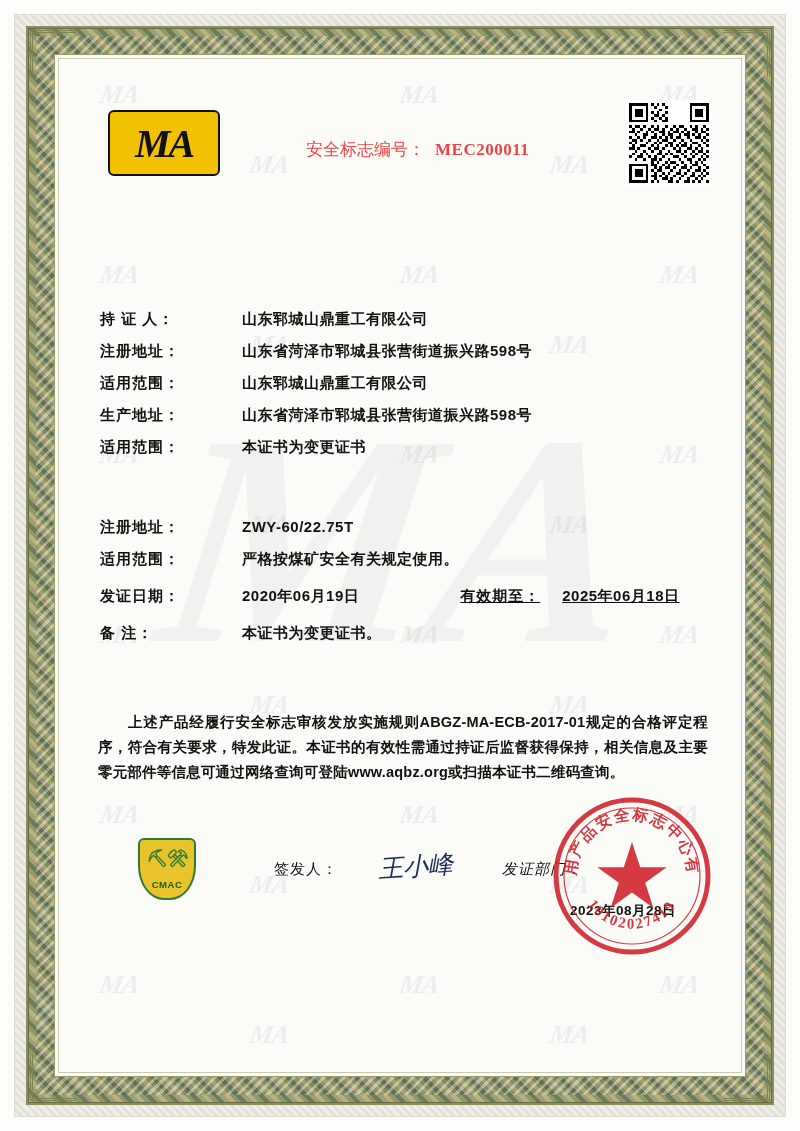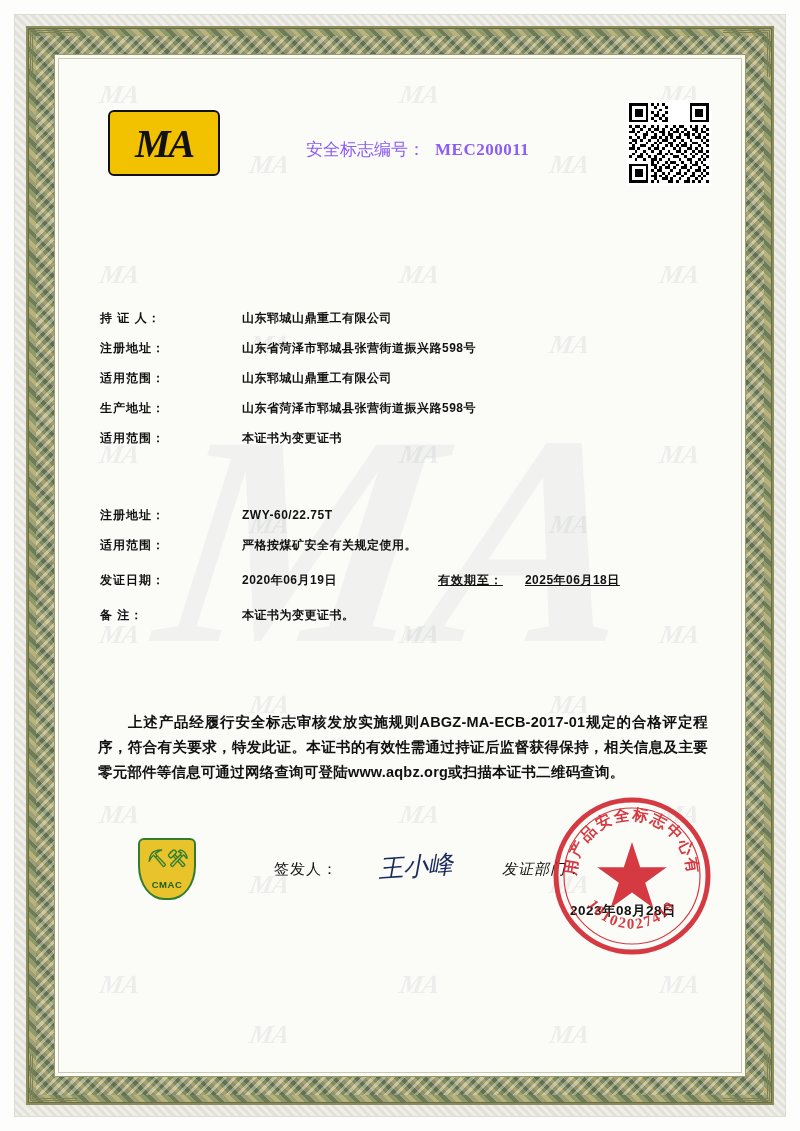--- a/index.html
+++ b/index.html
@@ -133,21 +133,21 @@
     font-size: 40px;
     color: #111;
     letter-spacing: -2px;
   }
 
   .cert-no {
     position: absolute;
     left: 236px;
     top: 68px;
     font-size: 17px;
-    color: #8b5cf6;
+    color: #ef4444;
     font-family: "Liberation Serif", serif;
     white-space: nowrap;
   }
   .cert-no .val {
     margin-left: 10px;
     letter-spacing: 0.5px;
   }
 
   
   .qr {
@@ -179,21 +179,21 @@
   .fields {
     position: absolute;
     left: 30px;
     right: 20px;
     top: 240px;
   }
   .row {
     display: flex;
     align-items: baseline;
     margin-bottom: 13px;
-    font-size: 12px;
+    font-size: 15px;
     color: #111;
   }
   .lbl {
     width: 142px;
     flex: 0 0 142px;
     font-weight: 600;
     letter-spacing: 1px;
     white-space: nowrap;
   }
   .lbl.wide {

